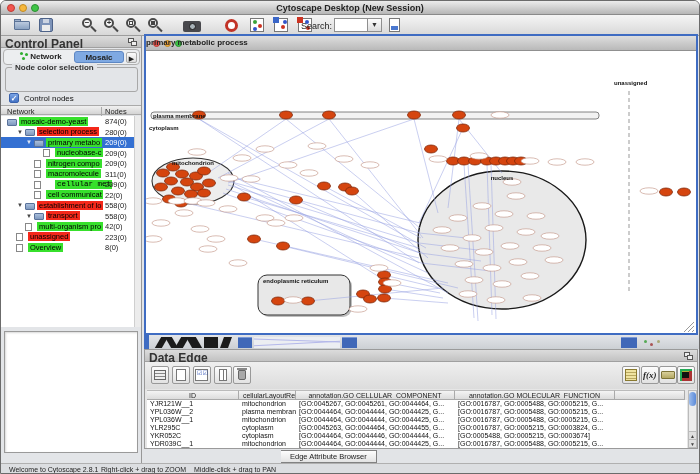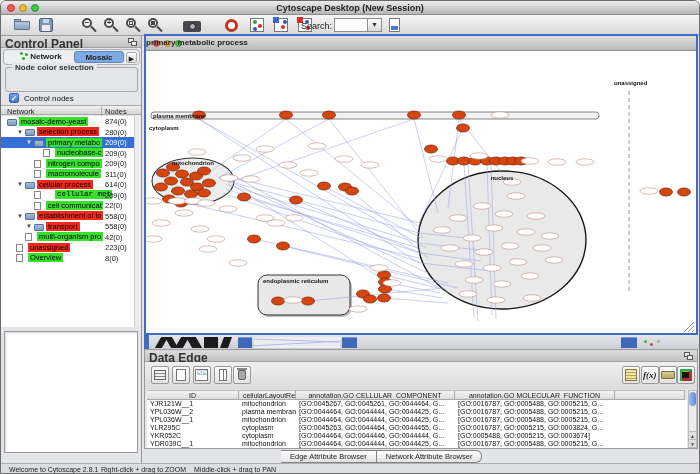--- a/index.html
+++ b/index.html
@@ -268,26 +268,20 @@
         </div>
         <div class="trow">
           <span class="tfile" style="left: 33px;"></span>
           <span class="chip green" style="left: 45px; max-width: 57px;">nitrogen compo</span>
           <span class="tcount">209(0)</span>
         </div>
         <div class="trow">
           <span class="tfile" style="left: 33px;"></span>
           <span class="chip green" style="left: 45px; max-width: 57px;">macromolecule</span>
           <span class="tcount">311(0)</span>
-        </div>
-        <div class="trow">
-          <span class="tarrow" style="left: 16px;">▼</span>
-          <span class="tfolder" style="left: 24px;"></span>
-          <span class="chip red" style="left: 36px; max-width: 66px;">cellular process</span>
-          <span class="tcount">614(0)</span>
         </div>
         <div class="trow">
           <span class="tfile" style="left: 33px;"></span>
           <span class="chip green" style="left: 54px; max-width: 57px; font-family: Liberation Mono, monospace;">cellular metabo</span>
           <span class="tcount">209(0)</span>
         </div>
         <div class="trow">
           <span class="tfile" style="left: 33px;"></span>
           <span class="chip green" style="left: 45px; max-width: 57px;">cell communicat</span>
           <span class="tcount">22(0)</span>
@@ -568,21 +562,20 @@
       </div>
     <div class="dpsb">
       <span class="dpsbthumb"></span>
       <span class="dpsbarr" style="bottom:8px">▲</span>
       <span class="dpsbarr" style="bottom:0">▼</span>
     </div>
   </div>
 
   <div class="btabs">
       <span class="seg">Edge Attribute Browser</span>
-      <span class="seg last">Network Attribute Browser</span>
     </div>
 
   <div class="statusbar">
     <span class="status" style="left:8px">Welcome to Cytoscape 2.8.1</span>
     <span class="status" style="left:100px">Right-click + drag to ZOOM</span>
     <span class="status" style="left:193px">Middle-click + drag to PAN</span>
   </div>
 </div>
 
 </body></html>

